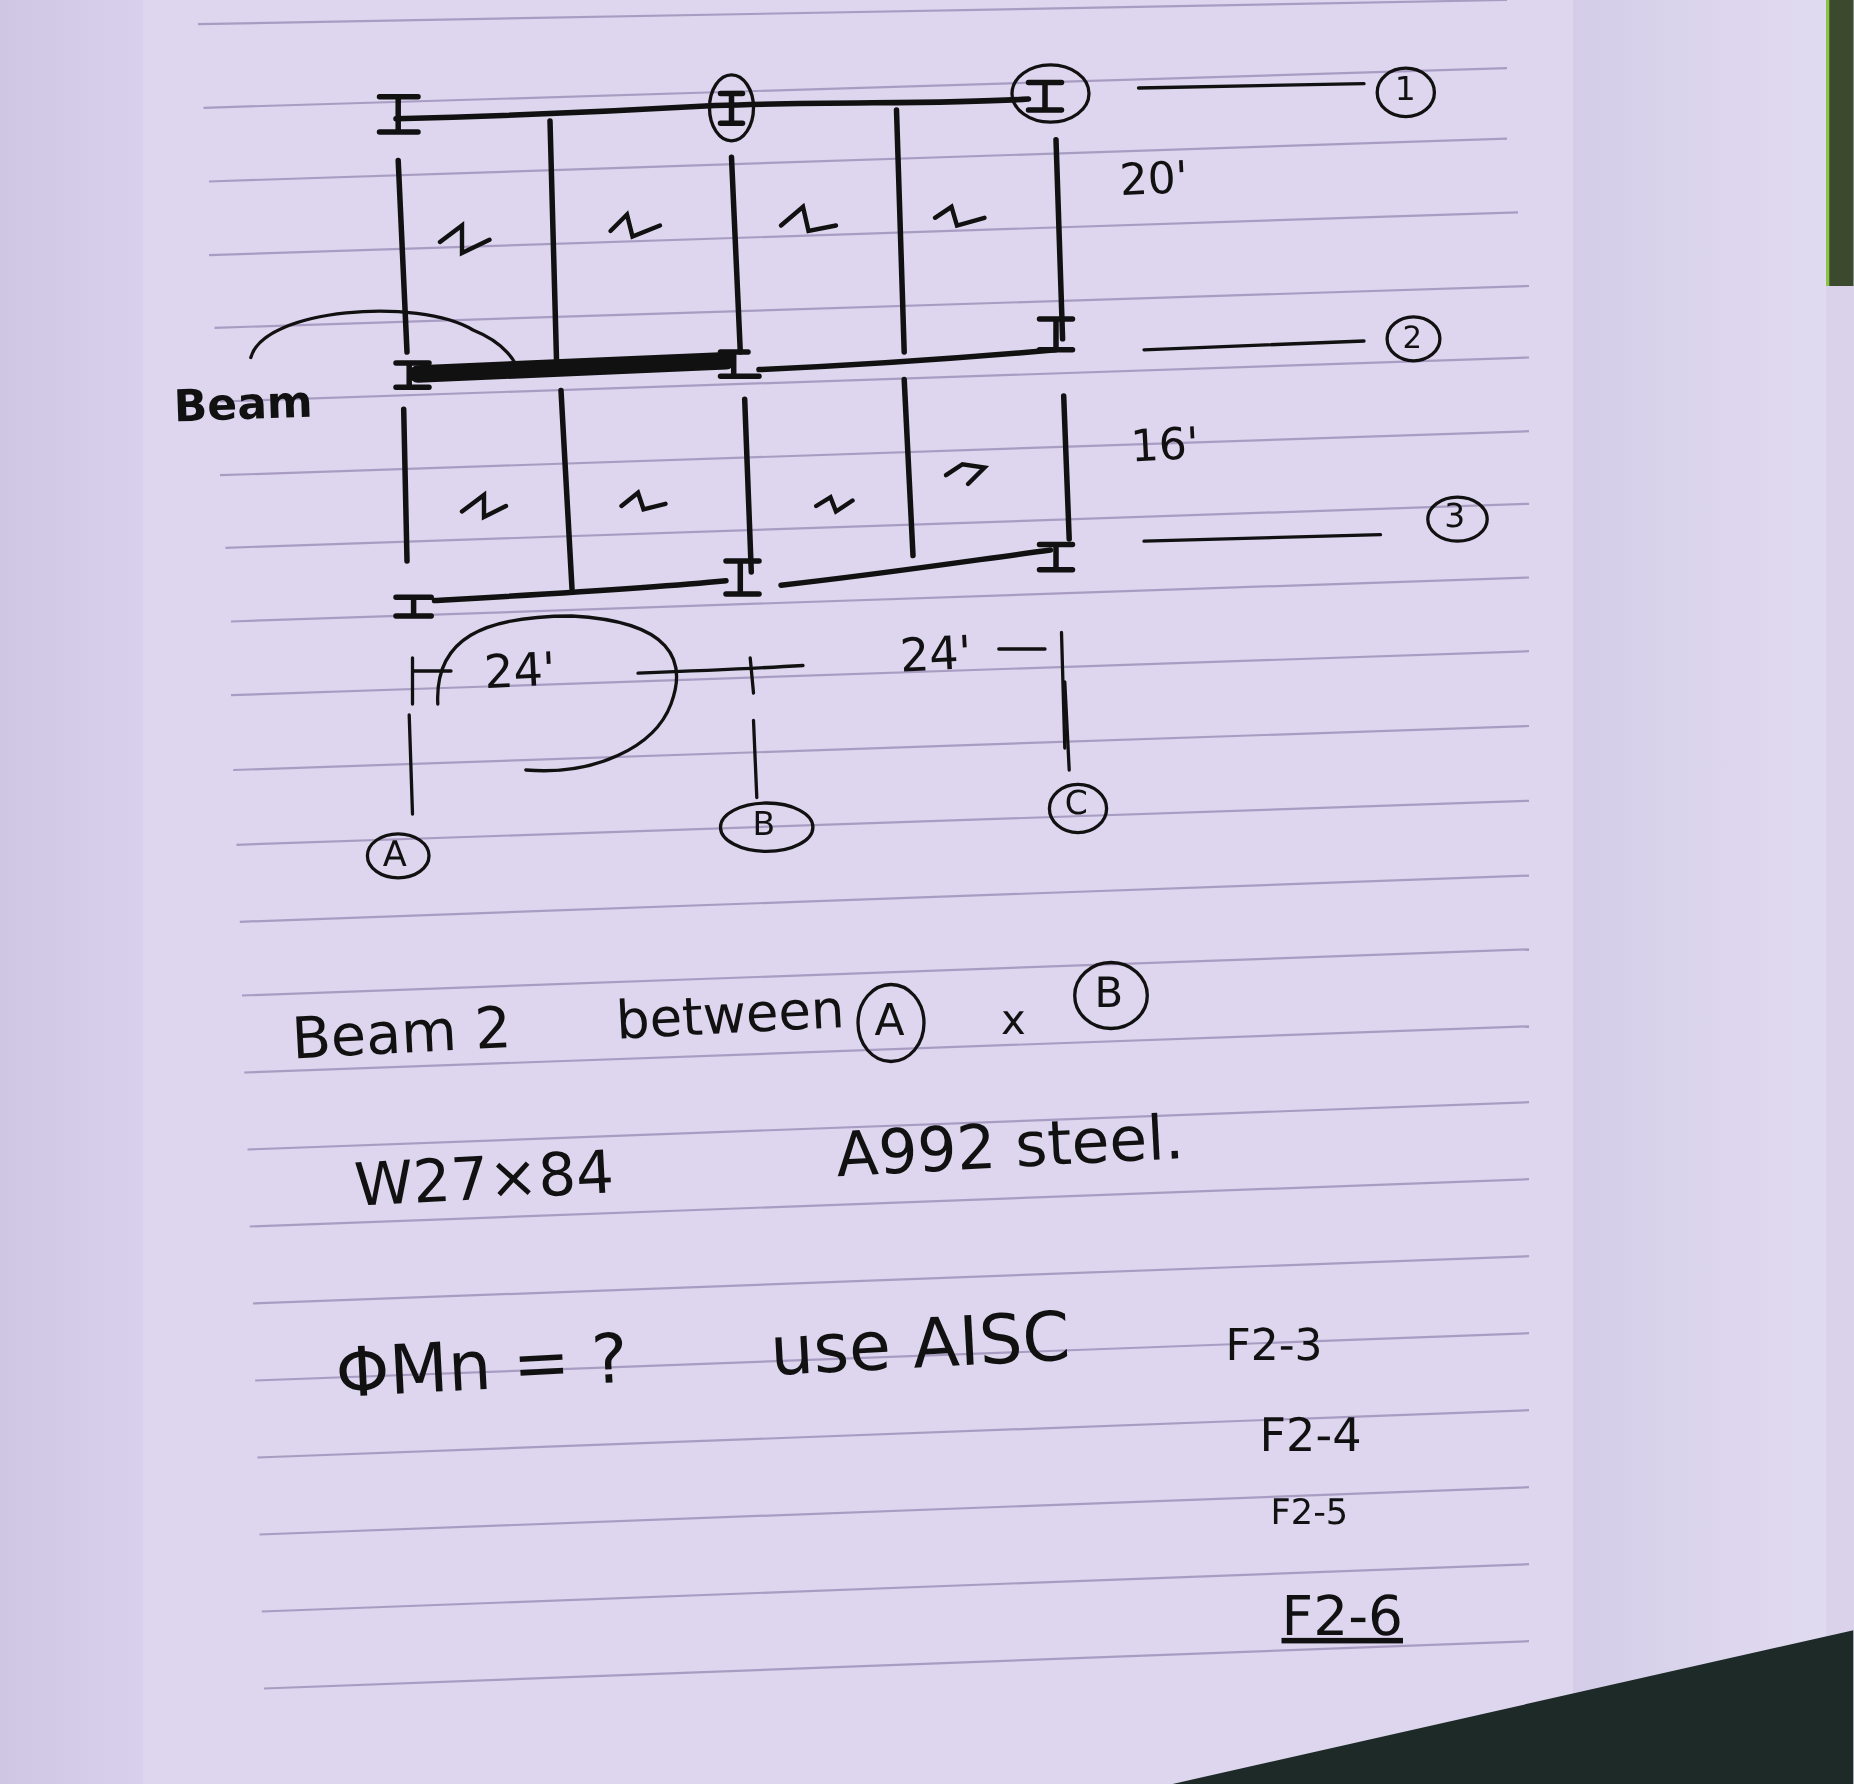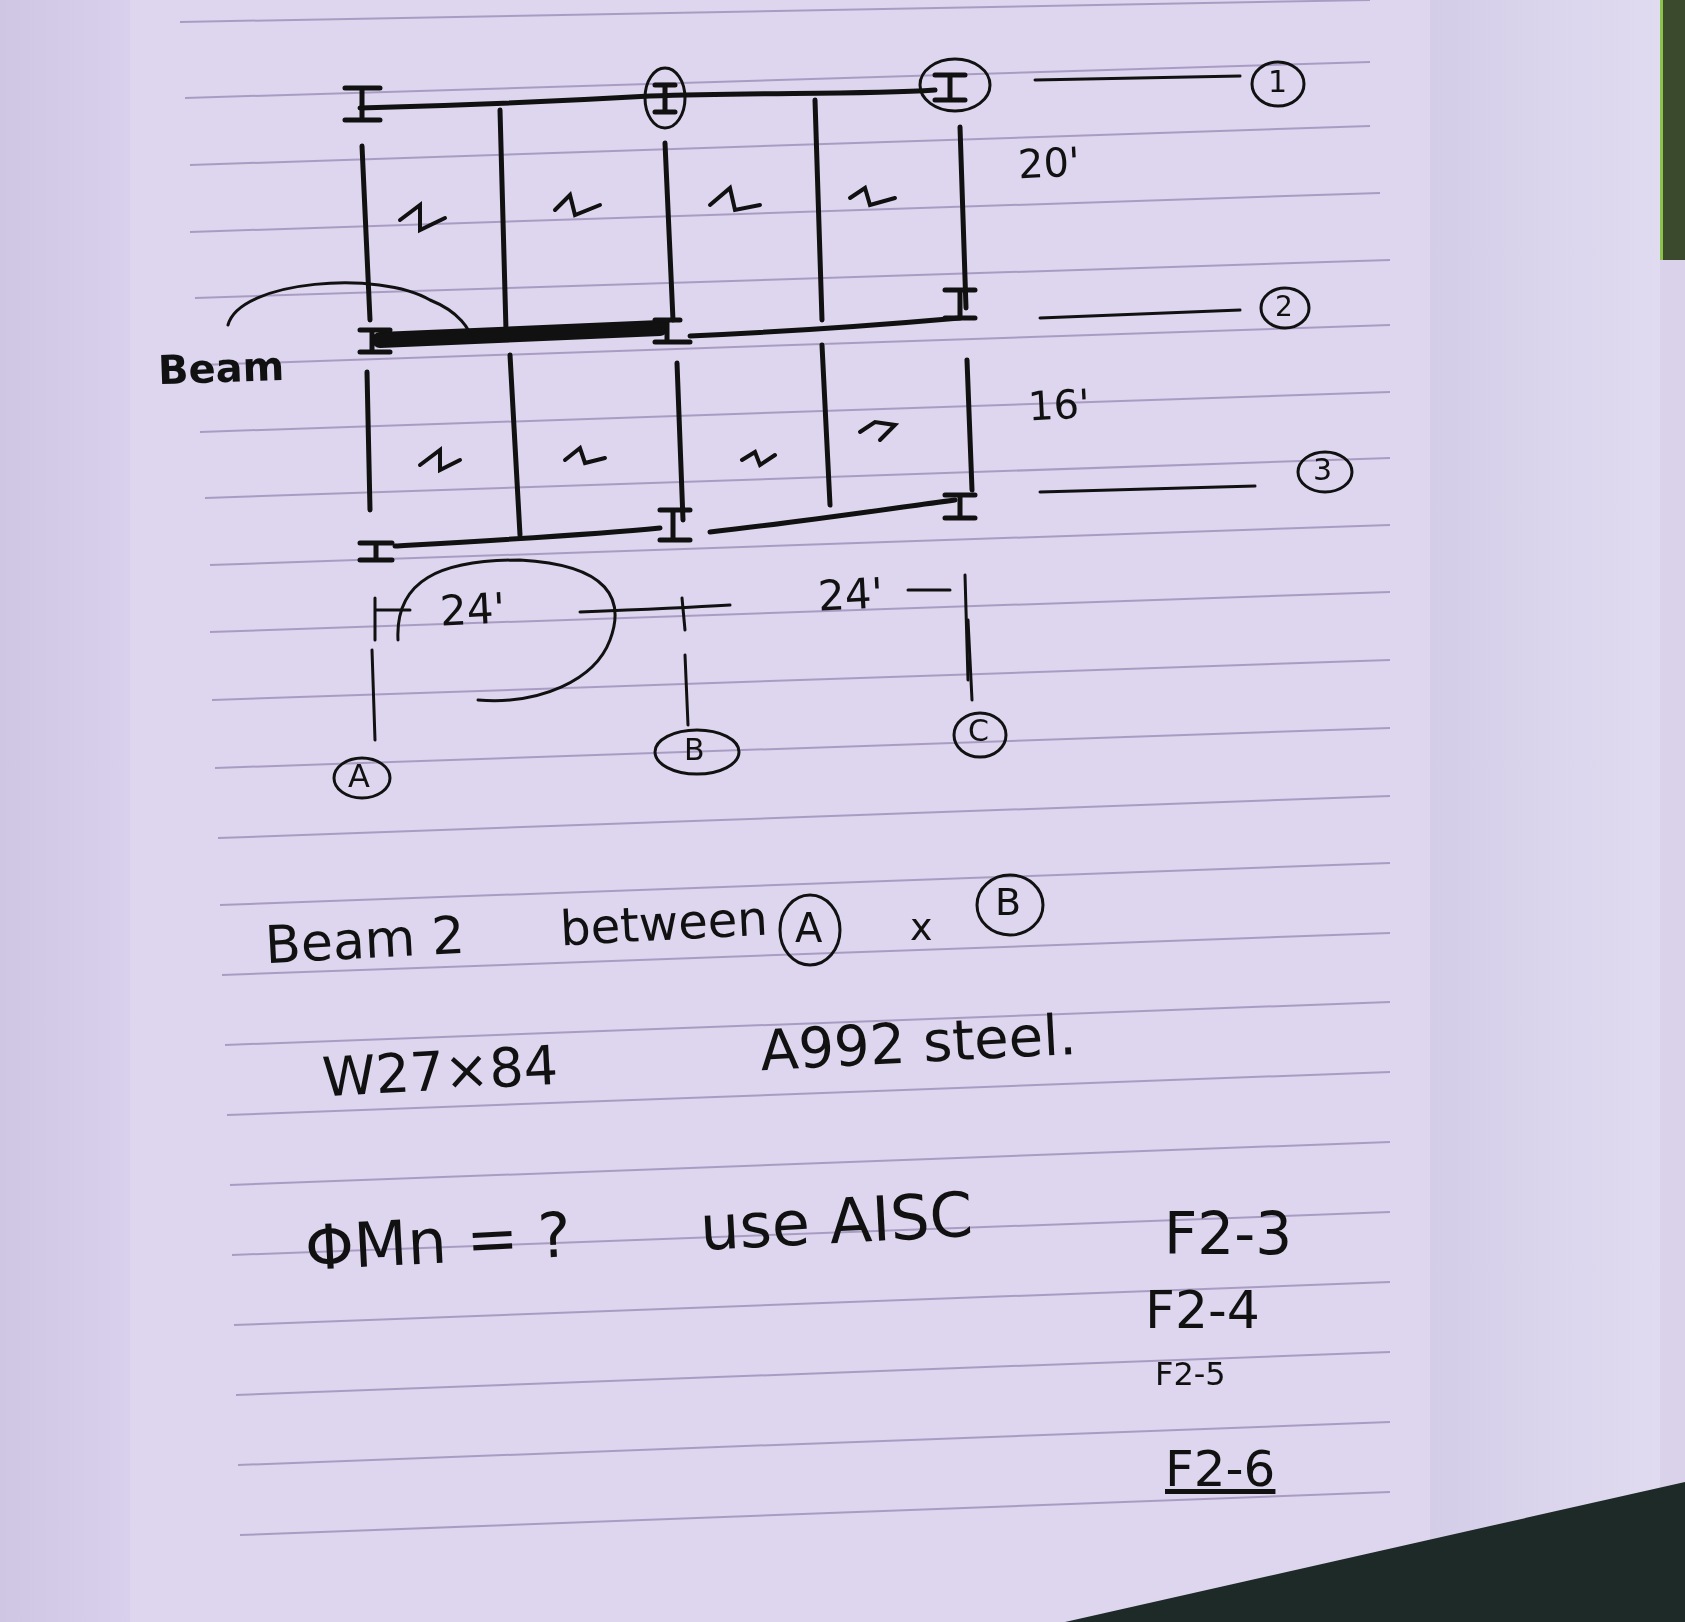--- a/index.html
+++ b/index.html
@@ -146,16 +146,16 @@
 <div class="hw" style="left:795px;top:905px;font-size:40px;">A</div>
 <div class="hw" style="left:910px;top:905px;font-size:38px;">x</div>
 <div class="hw" style="left:995px;top:880px;font-size:38px;">B</div>
 
 <div class="hw" style="left:322px;top:1040px;font-size:54px;transform:rotate(-3deg);">W27×84</div>
 <div class="hw" style="left:760px;top:1010px;font-size:56px;transform:rotate(-3deg);">A992 steel.</div>
 
 <div class="hw" style="left:305px;top:1205px;font-size:62px;transform:rotate(-3deg);">ΦMn = ?</div>
 <div class="hw" style="left:700px;top:1185px;font-size:62px;transform:rotate(-3deg);">use AISC</div>
 
-<div class="hw" style="left:1164px;top:1200px;font-size:58px;">F2-3</div>
-<div class="hw" style="left:1145px;top:1280px;font-size:52px;">F2-4</div>
+<div class="hw" style="left:1114px;top:1200px;font-size:40px;">F2-3</div>
+<div class="hw" style="left:1145px;top:1280px;font-size:42px;">F2-4</div>
 <div class="hw" style="left:1155px;top:1355px;font-size:32px;">F2-5</div>
 <div class="hw" style="left:1165px;top:1440px;font-size:50px;text-decoration:underline;">F2-6</div>
 
 </body></html>

